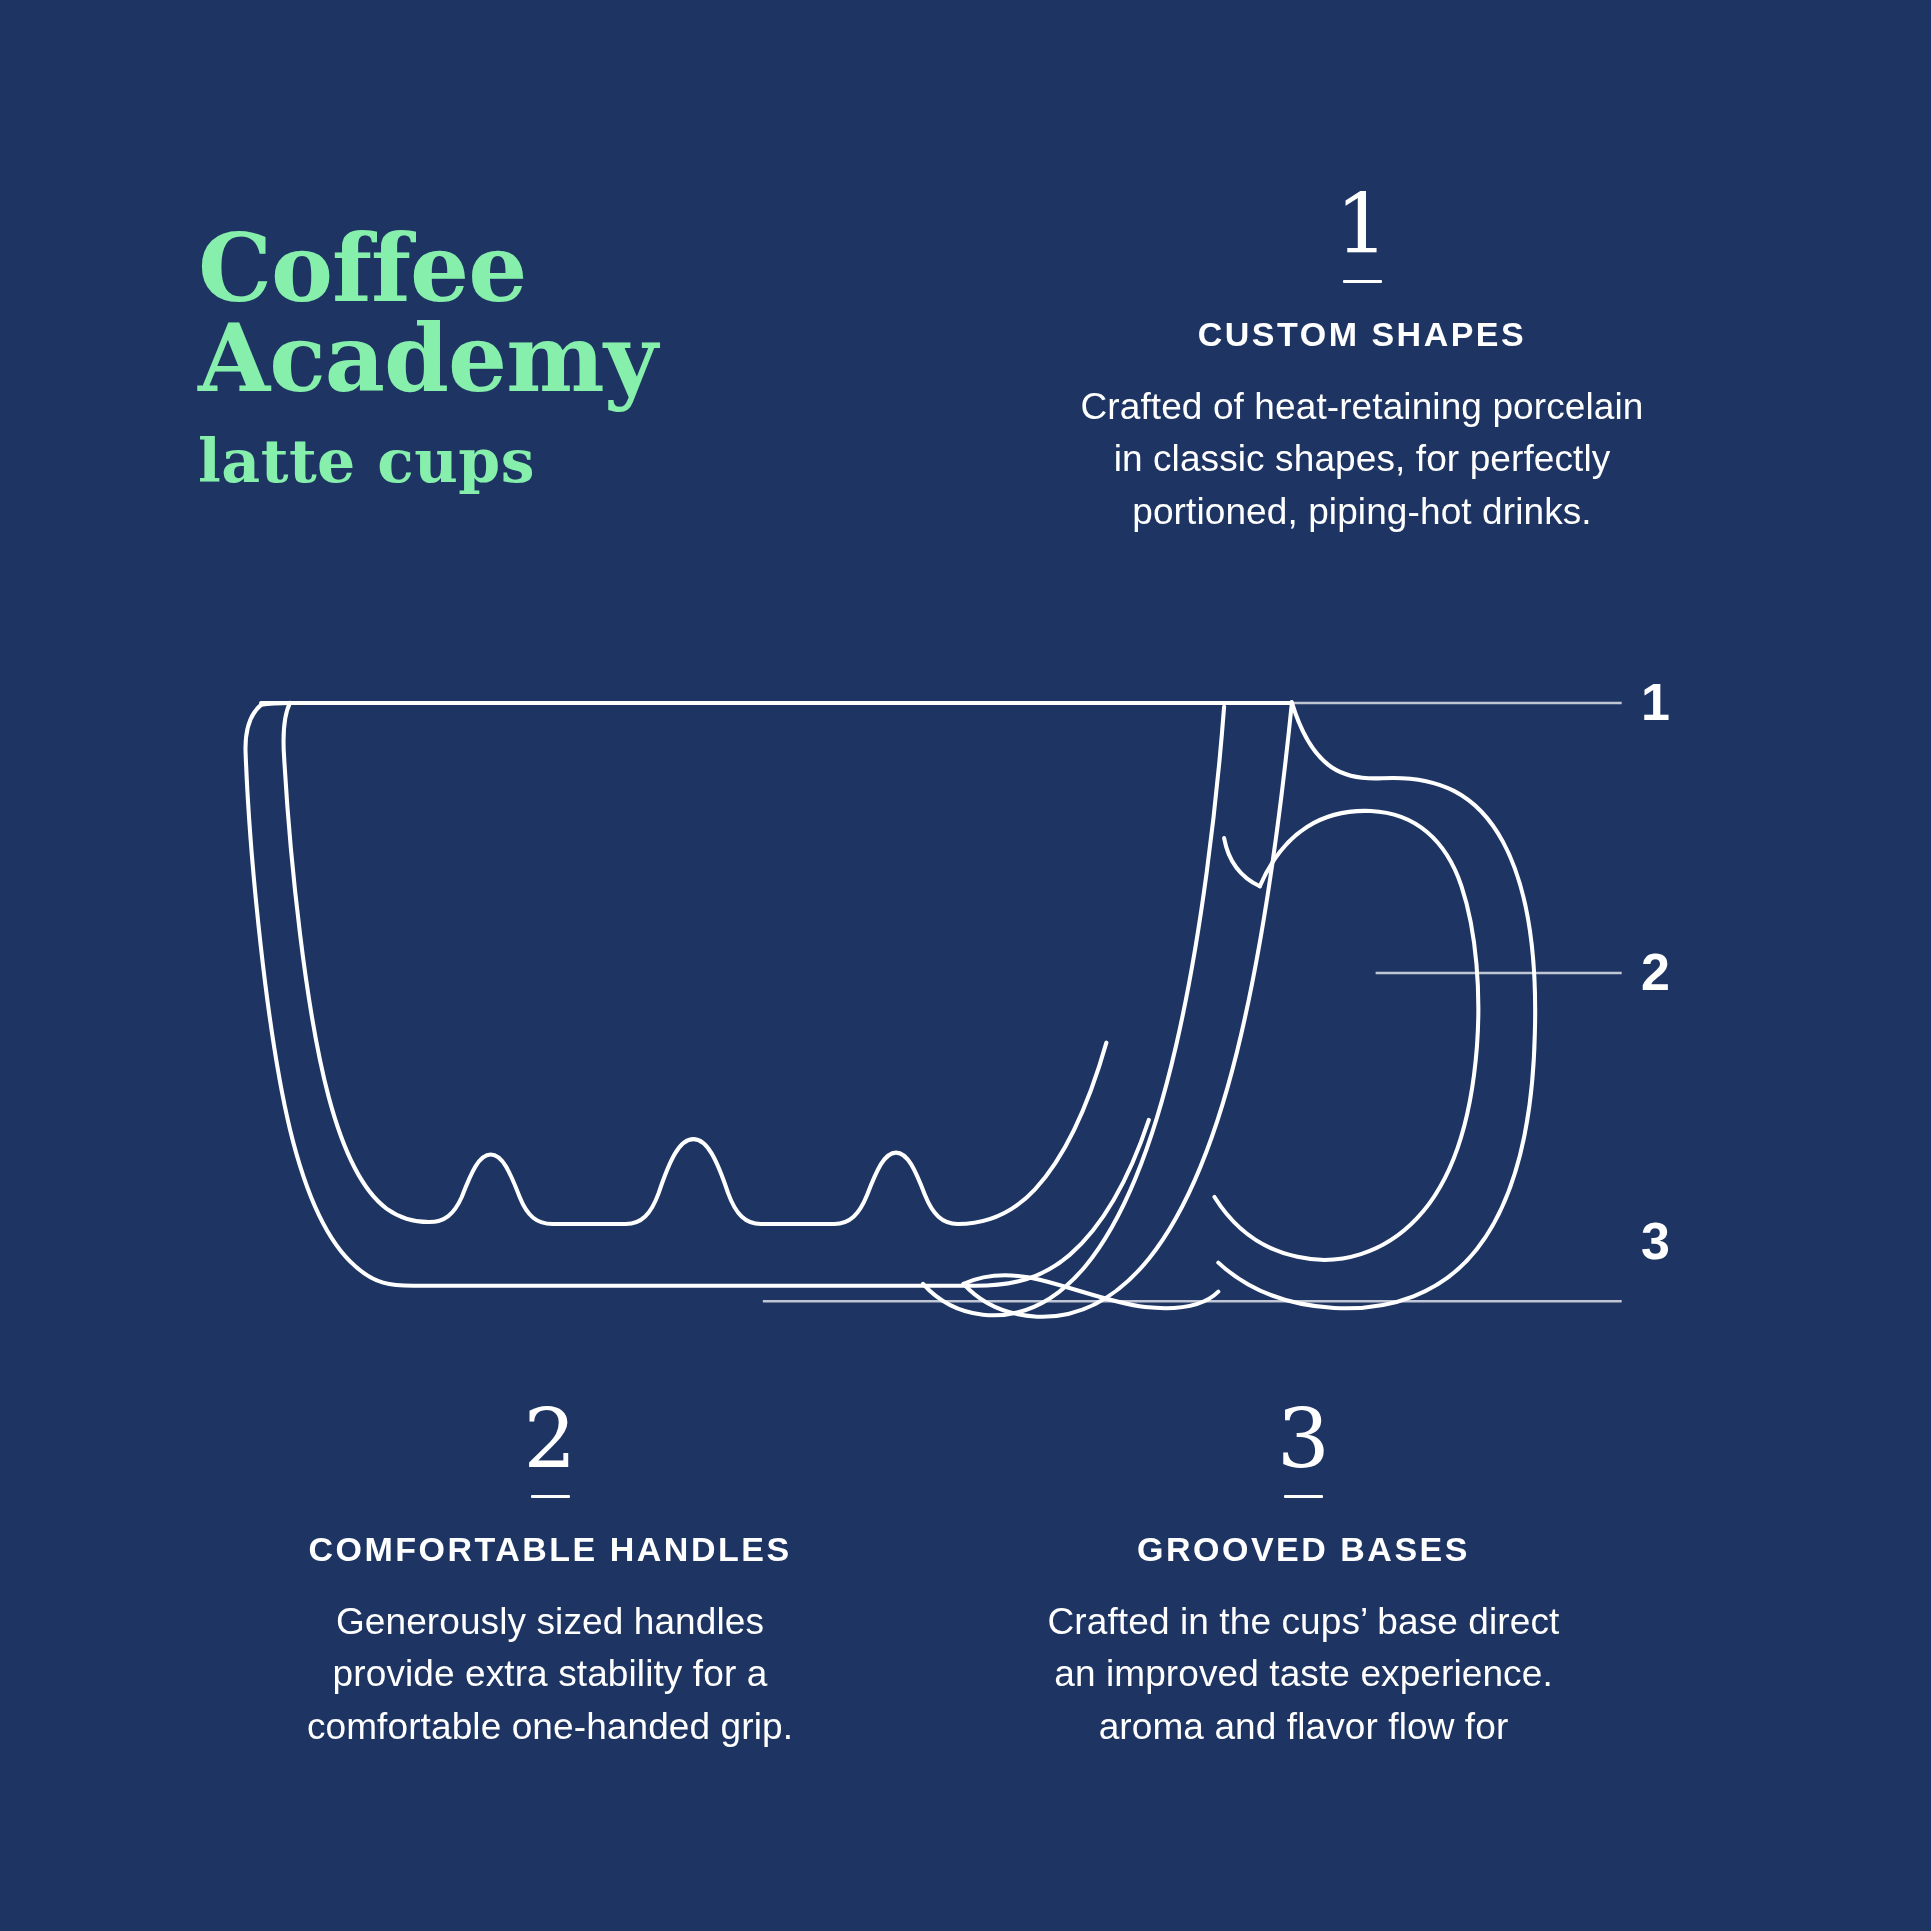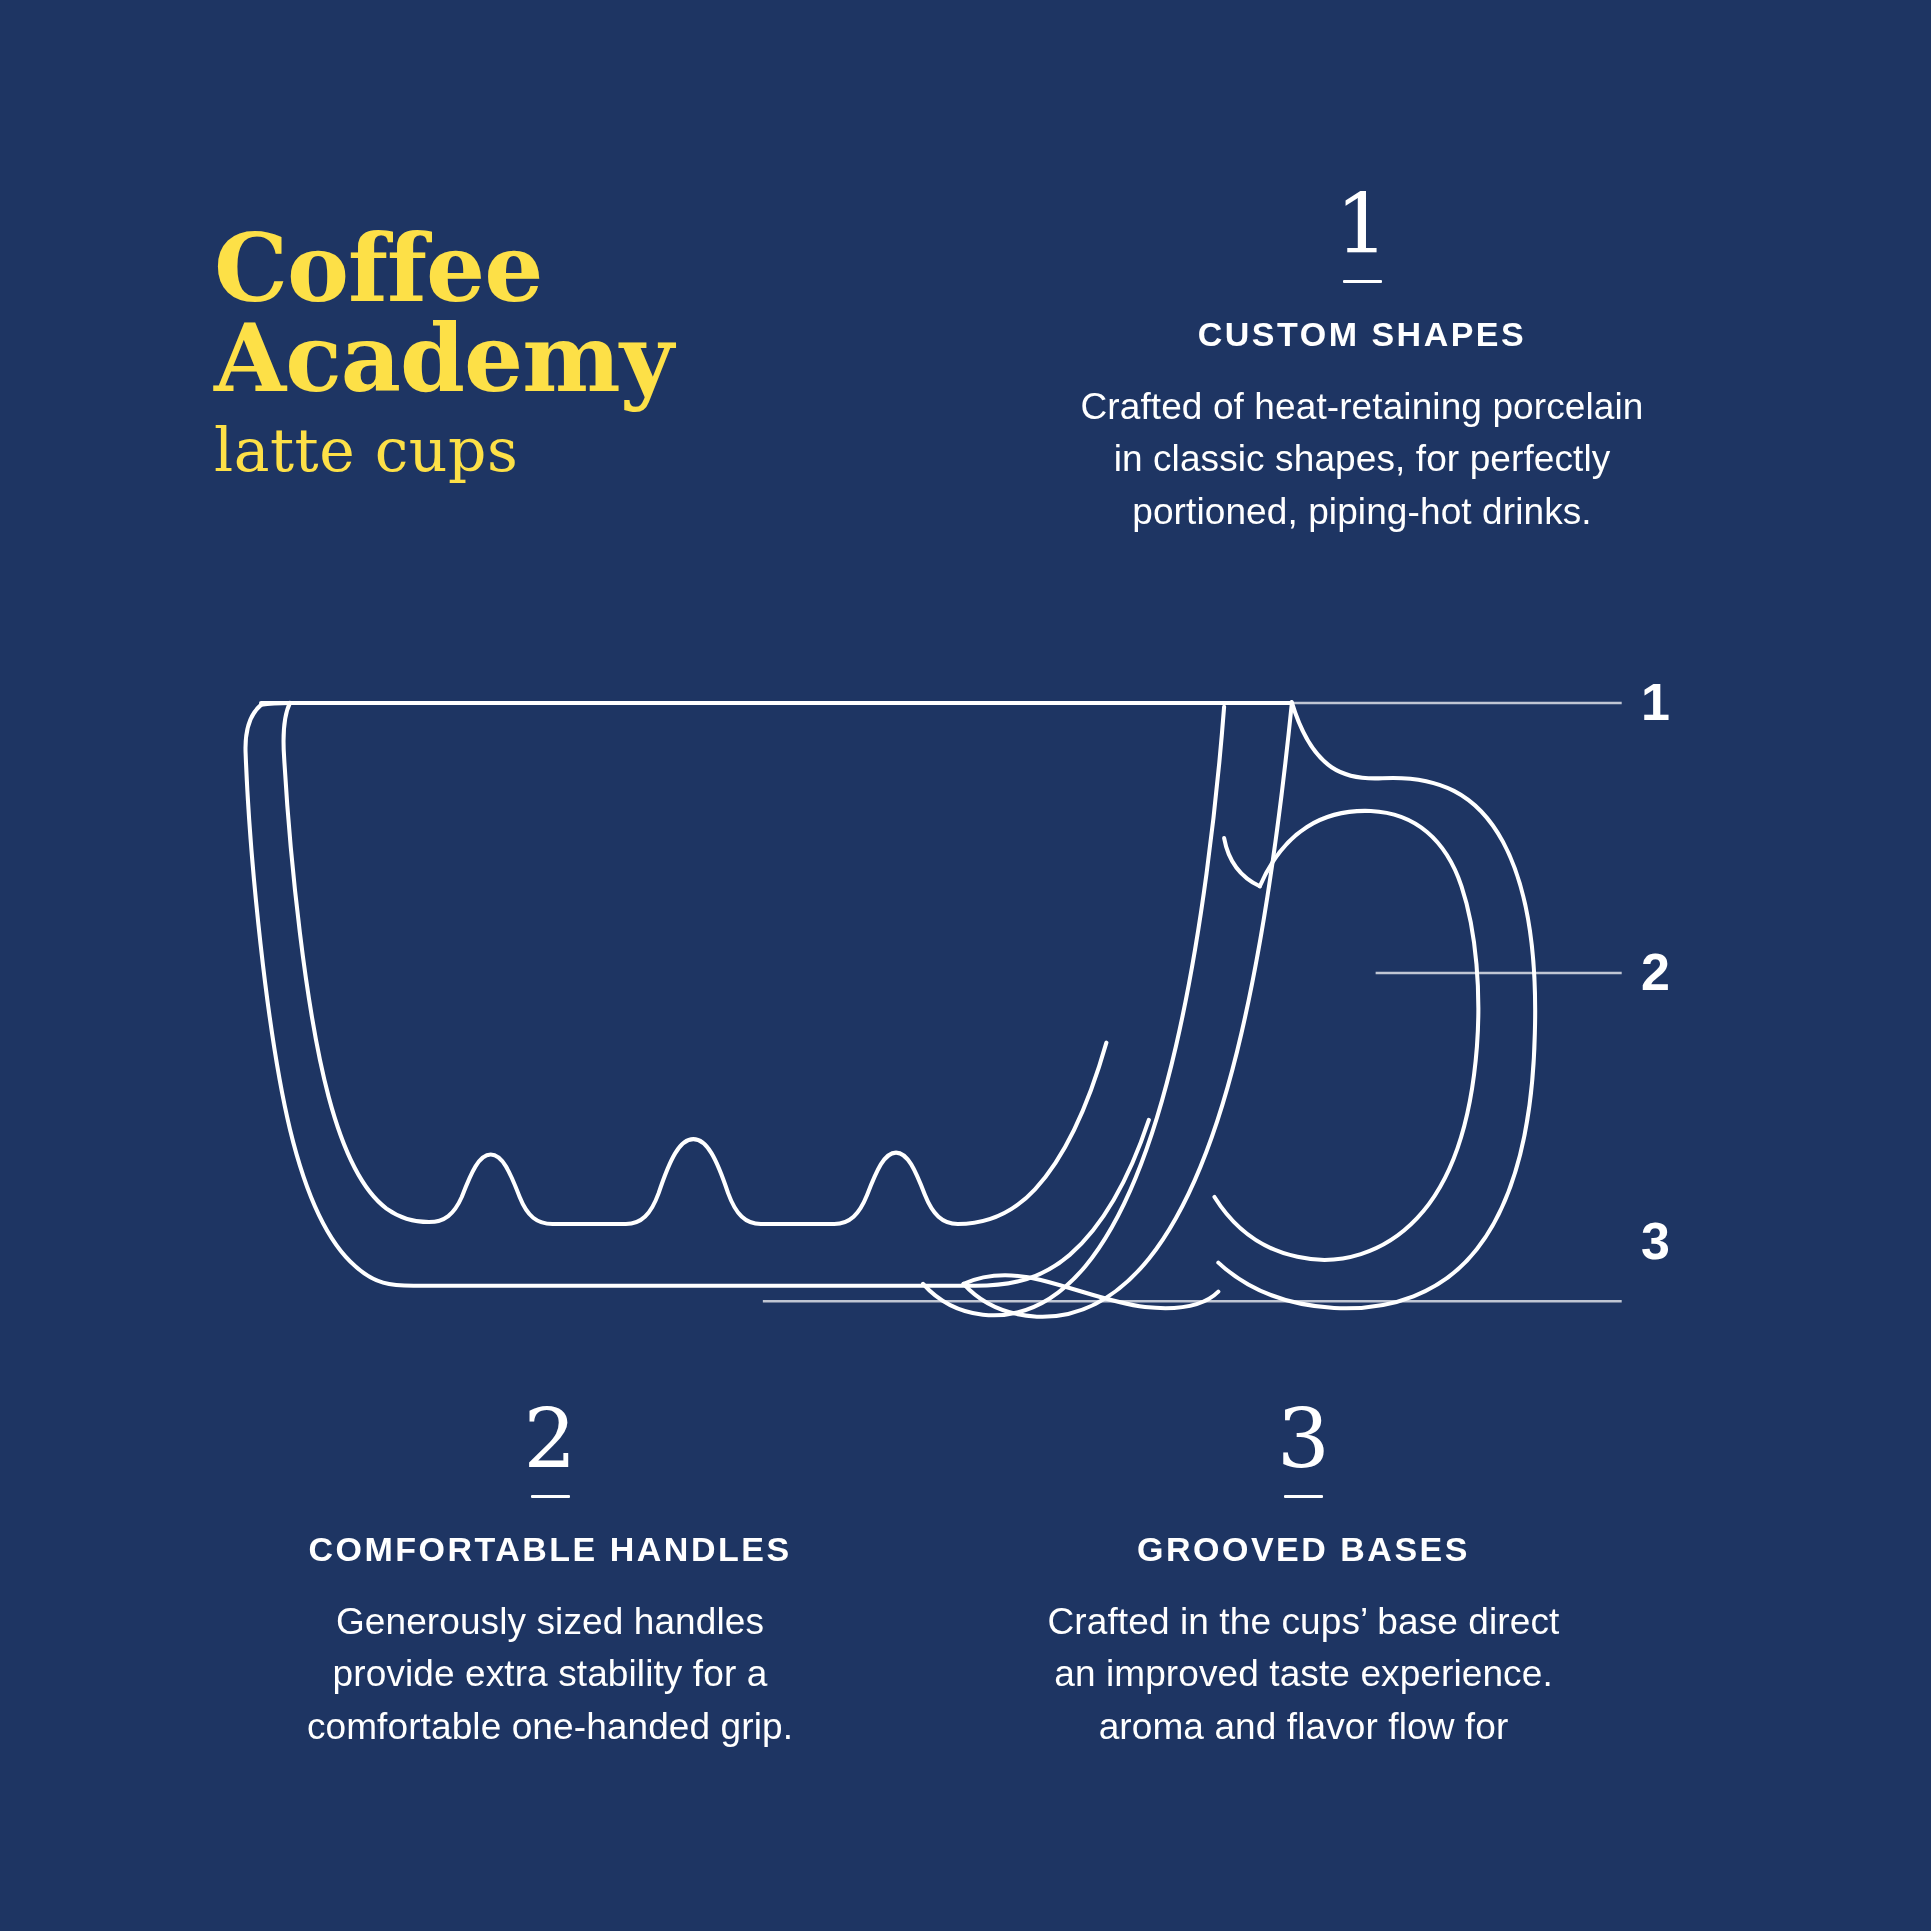--- a/index.html
+++ b/index.html
@@ -19,42 +19,42 @@
   .stage {
     position: absolute;
     inset: 0;
     width: 1931px;
     height: 1931px;
   }
 
   
   .brand {
     position: absolute;
-    left: 214px;
+    left: 198px;
     top: 224px;
     width: 676px;
-    color: #fde047;
+    color: #86efac;
   }
   .brand-line {
     font-family: "DejaVu Serif", "Liberation Serif", serif;
     font-weight: 700;
     font-size: 93px;
     line-height: 0.97;
     letter-spacing: -1px;
     display: block;
     white-space: nowrap;
   }
   .brand-sub {
     font-family: "DejaVu Serif", "Liberation Serif", serif;
-    font-weight: 400;
+    font-weight: 700;
     font-size: 60px;
     line-height: 1.0;
     letter-spacing: 0.5px;
     display: block;
-    margin-top: 16px;
+    margin-top: 27px;
     white-space: nowrap;
   }
 
   
   .feature {
     position: absolute;
     text-align: center;
     color: #ffffff;
   }
   .feature-num {

